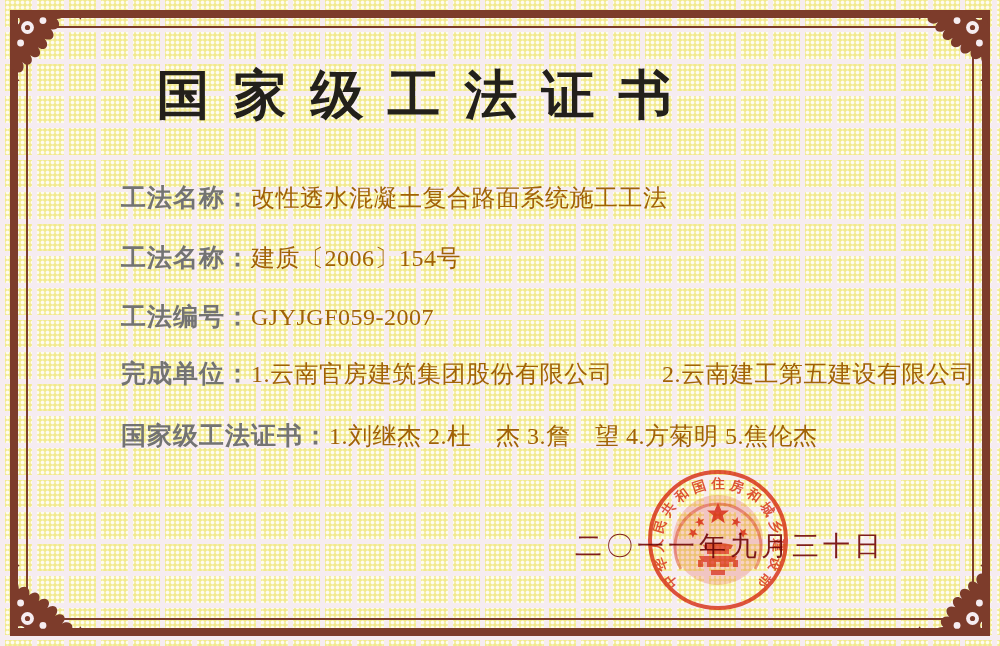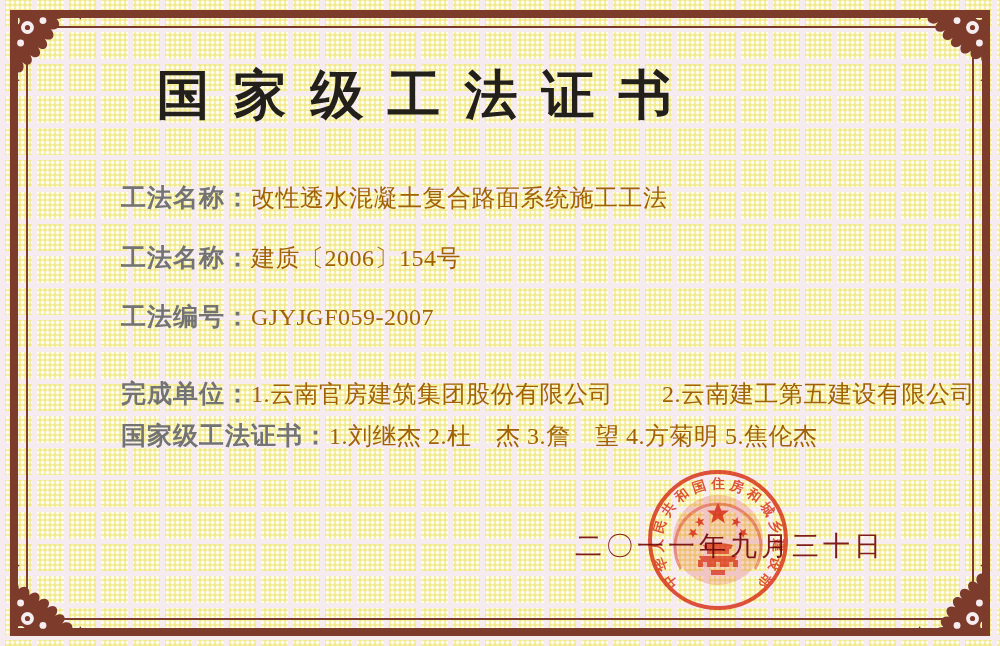--- a/index.html
+++ b/index.html
@@ -38,21 +38,21 @@
     color:#262319;
   }
   .field .lbl{
     font-family:"Liberation Sans","DejaVu Sans",sans-serif;
     font-weight:bold;font-size:25px;letter-spacing:1px;color:#737373;
   }
   .field .val{
     font-family:"Liberation Serif","DejaVu Serif",serif;
     font-size:24px;letter-spacing:.5px;color:#a16207;text-align:right;
   }
-  .f1{top:181px;} .f2{top:241px;} .f3{top:300px;} .f4{top:357px;margin-top:20px;} .f5{top:419px;}
+  .f1{top:181px;} .f2{top:241px;} .f3{top:300px;} .f4{top:357px;} .f5{top:419px;}
 
   .date{
     position:absolute;left:575px;top:528px;
     font-size:27px;letter-spacing:4px;color:#7f1d1d;white-space:nowrap;
   }
   .seal{
     position:absolute;left:643px;top:465px;width:150px;height:150px;
     mix-blend-mode:multiply;opacity:.93;
   }
   .seal svg{display:block;width:100%;height:100%;overflow:visible;}

